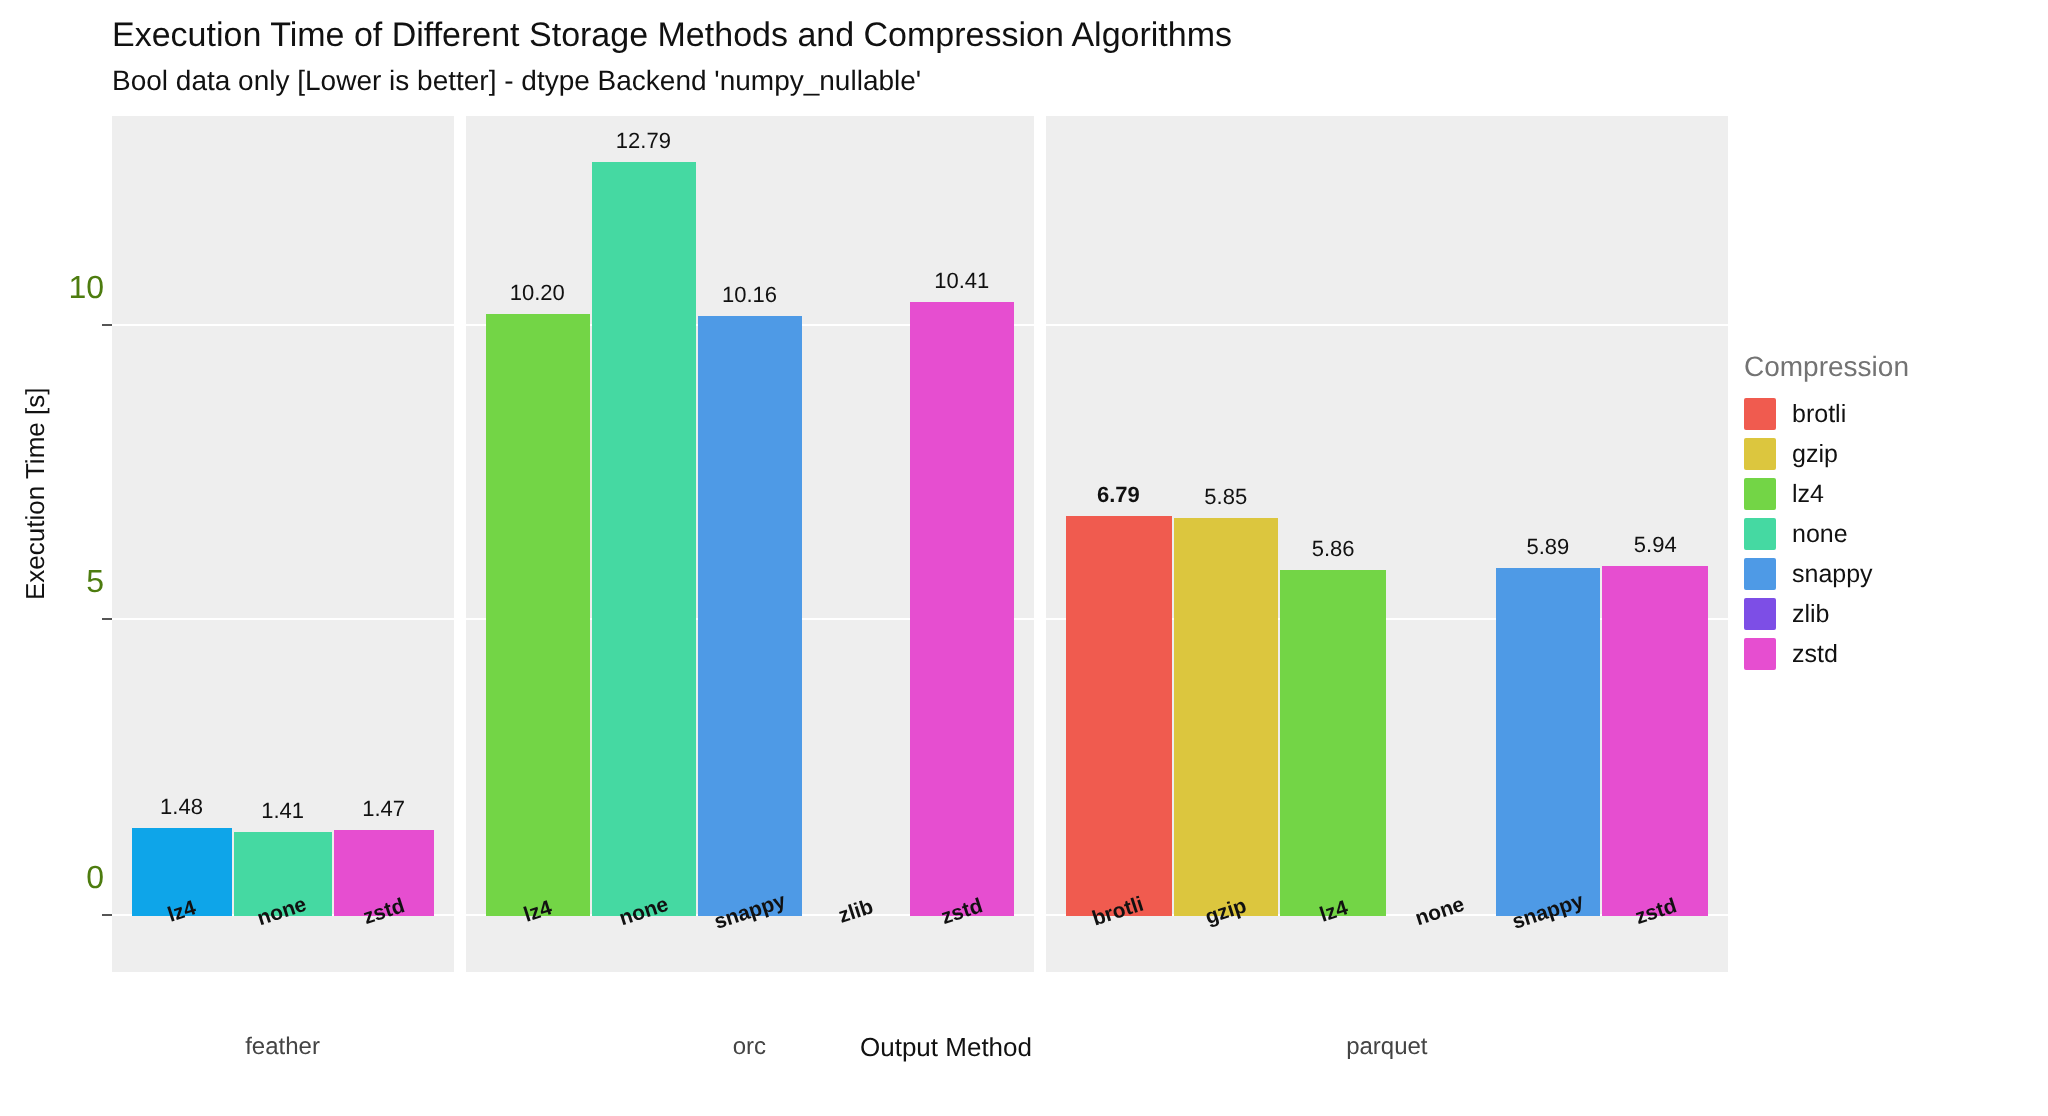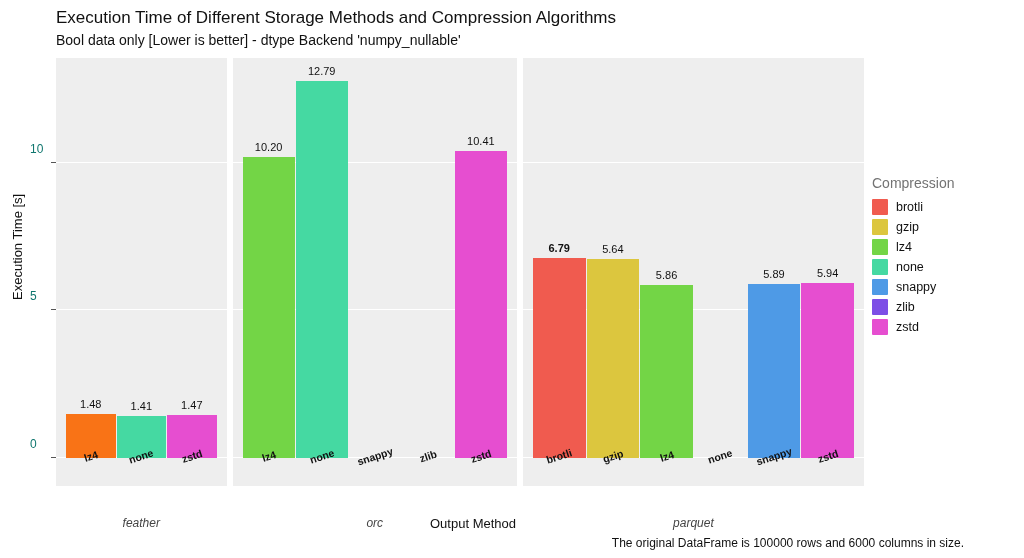--- a/index.html
+++ b/index.html
@@ -77,23 +77,23 @@
   .gridline {
     position: absolute;
     left: 0; right: 0;
     height: 1px;
     background: #ffffff;
   }
   .ytick {
     position: absolute;
     left: -26px;
     width: 22px;
-    text-align: left;
-    font-size: 12px;
-    color: #0f766e;
+    text-align: right;
+    font-size: 16px;
+    color: #4d7c0f;
     transform: translateY(-50%);
   }
   .ytick-dash {
     position: absolute;
     left: -5px;
     width: 5px;
     height: 1px;
     background: #555;
   }
   .bars {
@@ -136,21 +136,20 @@
     color: #111;
     white-space: nowrap;
   }
   .facet-label {
     position: absolute;
     bottom: -44px;
     left: 50%;
     transform: translateX(-50%);
     font-size: 12px;
     color: #444;
-    font-style: italic;
   }
   .legend {
     position: absolute;
     right: 12px;
     top: 175px;
     width: 140px;
   }
   .legend-title {
     font-size: 14px;
     color: #737373;
@@ -184,21 +183,21 @@
         <div class="ytick" style="bottom: 28px;">0</div>
         <div class="ytick-dash" style="bottom: 28px;"></div>
         <div class="gridline" style="bottom: 175.55px;"></div>
         <div class="ytick" style="bottom: 175.55px;">5</div>
         <div class="ytick-dash" style="bottom: 175.55px;"></div>
         <div class="gridline" style="bottom: 323.101px;"></div>
         <div class="ytick" style="bottom: 323.101px;">10</div>
         <div class="ytick-dash" style="bottom: 323.101px;"></div>
         <div class="bars">
           <div class="bar-slot">
-            <div class="bar" style="height: 10.9187%; background: #f97316;">
+            <div class="bar" style="height: 10.9187%; background: #0ea5e9;">
               <div class="bar-val">1.48</div>
             </div>
             <div class="bar-cat">lz4</div>
           </div>
           <div class="bar-slot">
             <div class="bar" style="height: 10.4023%; background: rgb(69, 217, 162);">
               <div class="bar-val">1.41</div>
             </div>
             <div class="bar-cat">none</div>
           </div>
@@ -222,20 +221,23 @@
             </div>
             <div class="bar-cat">lz4</div>
           </div>
           <div class="bar-slot">
             <div class="bar" style="height: 94.3585%; background: rgb(69, 217, 162);">
               <div class="bar-val">12.79</div>
             </div>
             <div class="bar-cat">none</div>
           </div>
           <div class="bar-slot">
+            <div class="bar" style="height: 74.9556%; background: rgb(78, 154, 230);">
+              <div class="bar-val">10.16</div>
+            </div>
             <div class="bar-cat">snappy</div>
           </div>
           <div class="bar-slot">
             <div class="bar-cat">zlib</div>
           </div>
           <div class="bar-slot">
             <div class="bar" style="height: 76.8%; background: rgb(230, 78, 208);">
               <div class="bar-val">10.41</div>
             </div>
             <div class="bar-cat">zstd</div>
@@ -249,21 +251,21 @@
         <div class="gridline" style="bottom: 323.101px;"></div>
         <div class="bars">
           <div class="bar-slot">
             <div class="bar" style="height: 50.0934%; background: rgb(240, 91, 79); font-weight: bold;">
               <div class="bar-val">6.79</div>
             </div>
             <div class="bar-cat">brotli</div>
           </div>
           <div class="bar-slot">
             <div class="bar" style="height: 49.872%; background: rgb(220, 198, 62);">
-              <div class="bar-val">5.64</div>
+              <div class="bar-val">5.85</div>
             </div>
             <div class="bar-cat">gzip</div>
           </div>
           <div class="bar-slot">
             <div class="bar" style="height: 43.2323%; background: rgb(115, 213, 70); padding-left: 12px;">
               <div class="bar-val">5.86</div>
             </div>
             <div class="bar-cat">lz4</div>
           </div>
           <div class="bar-slot">
@@ -280,21 +282,20 @@
               <div class="bar-val">5.94</div>
             </div>
             <div class="bar-cat">zstd</div>
           </div>
         </div>
         <div class="facet-label">parquet</div>
       </div>
     </div>
 
   <div class="xlabel">Output Method</div>
-  <div class="caption">The original DataFrame is 100000 rows and 6000 columns in size.</div>
 
   <div class="legend">
     <div class="legend-title">Compression</div>
     <div id="legend-items">
         <div class="legend-item">
           <span class="legend-swatch" style="background: rgb(240, 91, 79);"></span>
           <span>brotli</span>
         </div>
         <div class="legend-item">
           <span class="legend-swatch" style="background: rgb(220, 198, 62);"></span>

